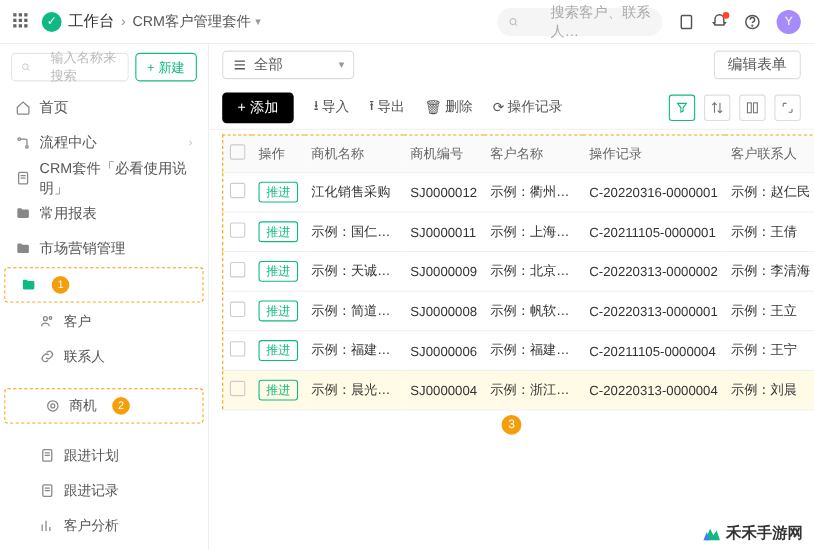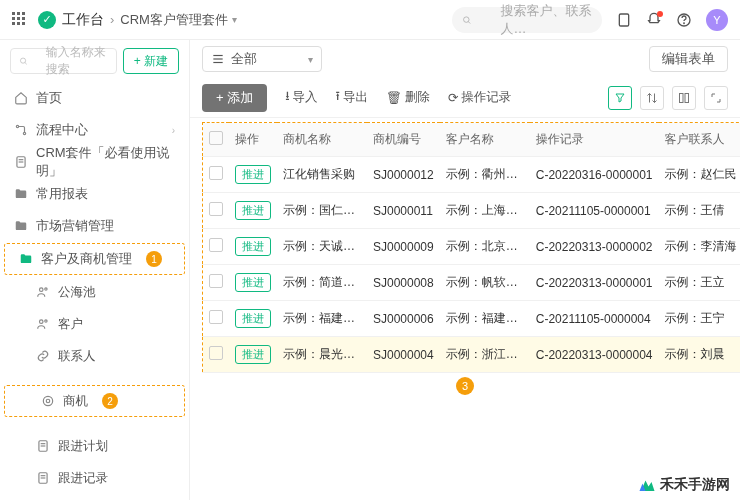--- a/index.html
+++ b/index.html
@@ -39,21 +39,21 @@
 .badge-num { width: 16px; height: 16px; border-radius: 50%; background: #f59e0b; color: #fff; font-size: 10px; display: flex; align-items: center; justify-content: center; margin-left: 6px; }
 
 
 .content { flex: 1; display: flex; flex-direction: column; overflow: hidden; }
 .view-bar { height: 38px; display: flex; align-items: center; padding: 0 12px; gap: 8px; }
 .view-sel { display: flex; align-items: center; border: 1px solid #ddd; border-radius: 4px; height: 26px; padding: 0 8px; min-width: 120px; color: #555; }
 .view-sel .chev { margin-left: auto; }
 .btn-edit-form { margin-left: auto; height: 26px; border: 1px solid #ddd; background: #fff; border-radius: 4px; padding: 0 12px; color: #555; }
 
 .toolbar { height: 40px; display: flex; align-items: center; padding: 0 12px; gap: 18px; border-bottom: 1px solid #f0f0f0; }
-.btn-add { background: #737373; color: #fff; border: none; height: 28px; padding: 0 14px; border-radius: 4px; font-size: 13px; }
+.btn-add { background: #000000; color: #fff; border: none; height: 28px; padding: 0 14px; border-radius: 4px; font-size: 13px; }
 .tool-link { color: #555; font-size: 12.5px; display: flex; align-items: center; gap: 3px; }
 .tool-icons { margin-left: auto; display: flex; gap: 8px; }
 .tool-ico-box { width: 24px; height: 24px; border: 1px solid #ddd; border-radius: 3px; display: flex; align-items: center; justify-content: center; color: #777; }
 .tool-ico-box.active { color: #10b981; border-color: #10b981; }
 
 .table-wrap { flex: 1; overflow: auto; padding: 0 12px; position: relative; }
 table { width: 100%; border-collapse: collapse; border: 1px dashed #f59e0b; margin-top: 4px; }
 th, td { text-align: left; padding: 8px 6px; font-size: 12px; border-bottom: 1px solid #f0f0f0; white-space: nowrap; overflow: hidden; text-overflow: ellipsis; }
 th { color: #666; font-weight: normal; background: #fafafa; }
 tr.sel td { background: #fffbe6; }
@@ -159,30 +159,21 @@
         <div class="nav-item">
           <svg class="nav-ico" viewBox="0 0 24 24" fill="currentColor">
             <path d="M3 6a2 2 0 0 1 2-2h4l2 2h8a2 2 0 0 1 2 2v9a2 2 0 0 1-2 2H5a2 2 0 0 1-2-2V6z"></path>
           </svg>
           <span>市场营销管理</span>
         </div>
         <div class="nav-item highlight">
           <svg class="nav-ico teal" viewBox="0 0 24 24" fill="currentColor">
             <path d="M3 6a2 2 0 0 1 2-2h4l2 2h8a2 2 0 0 1 2 2v9a2 2 0 0 1-2 2H5a2 2 0 0 1-2-2V6z"></path>
           </svg>
-          <span>客户及商机管理</span>
           <span class="badge-num">1</span>
-        </div>
-        <div class="nav-item sub">
-          <svg class="nav-ico" viewBox="0 0 24 24" fill="none" stroke="currentColor" stroke-width="2">
-            <circle cx="9" cy="8" r="3"></circle>
-            <path d="M3 20c0-3 3-5 6-5s6 2 6 5"></path>
-            <circle cx="17" cy="7" r="2"></circle>
-          </svg>
-          <span>公海池</span>
         </div>
         <div class="nav-item sub">
           <svg class="nav-ico" viewBox="0 0 24 24" fill="none" stroke="currentColor" stroke-width="2">
             <circle cx="9" cy="8" r="3"></circle>
             <path d="M3 20c0-3 3-5 6-5s6 2 6 5"></path>
             <circle cx="17" cy="7" r="2"></circle>
           </svg>
           <span>客户</span>
         </div>
         <div class="nav-item sub">

